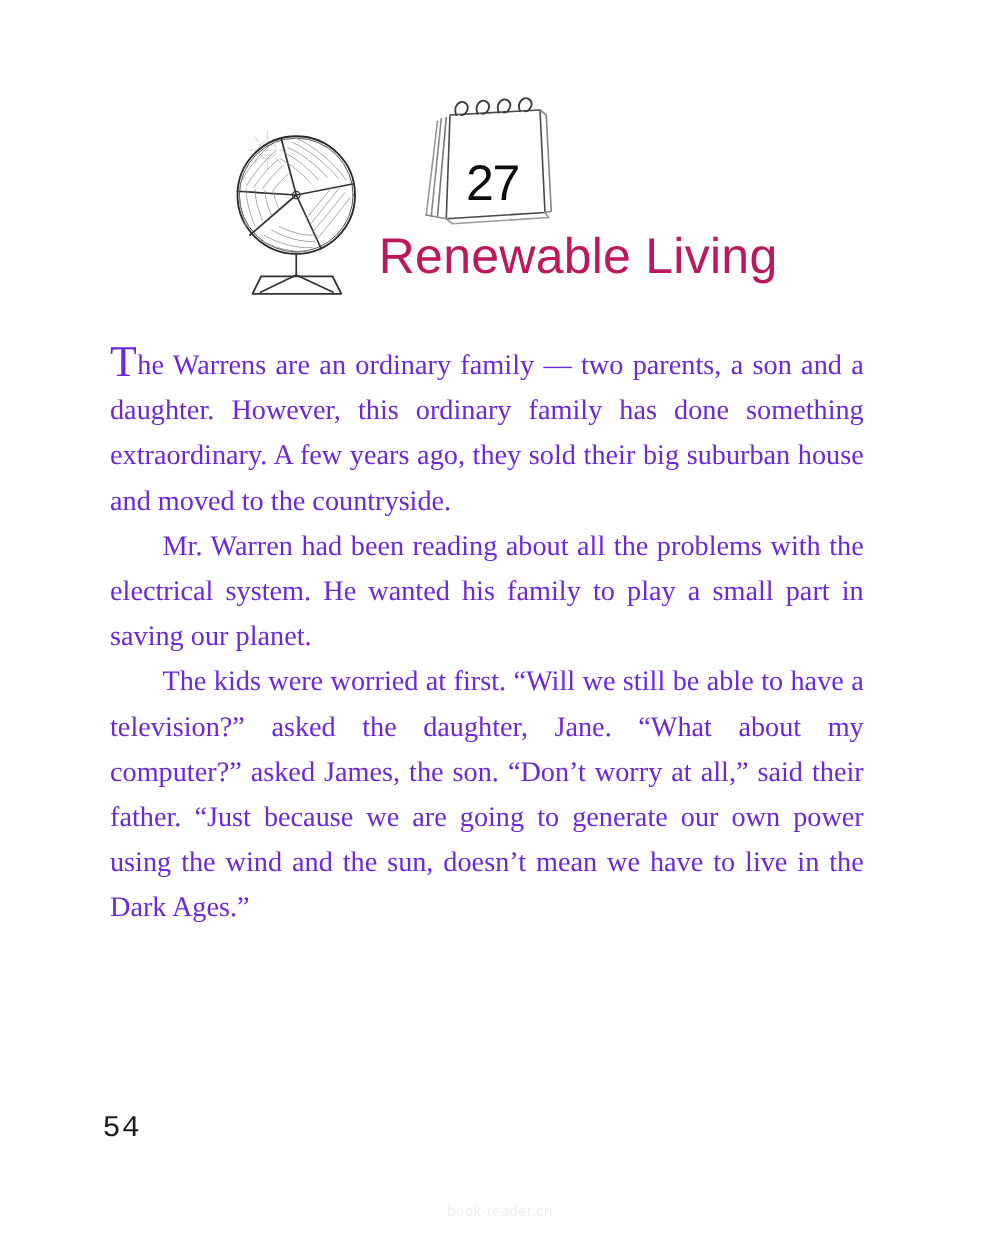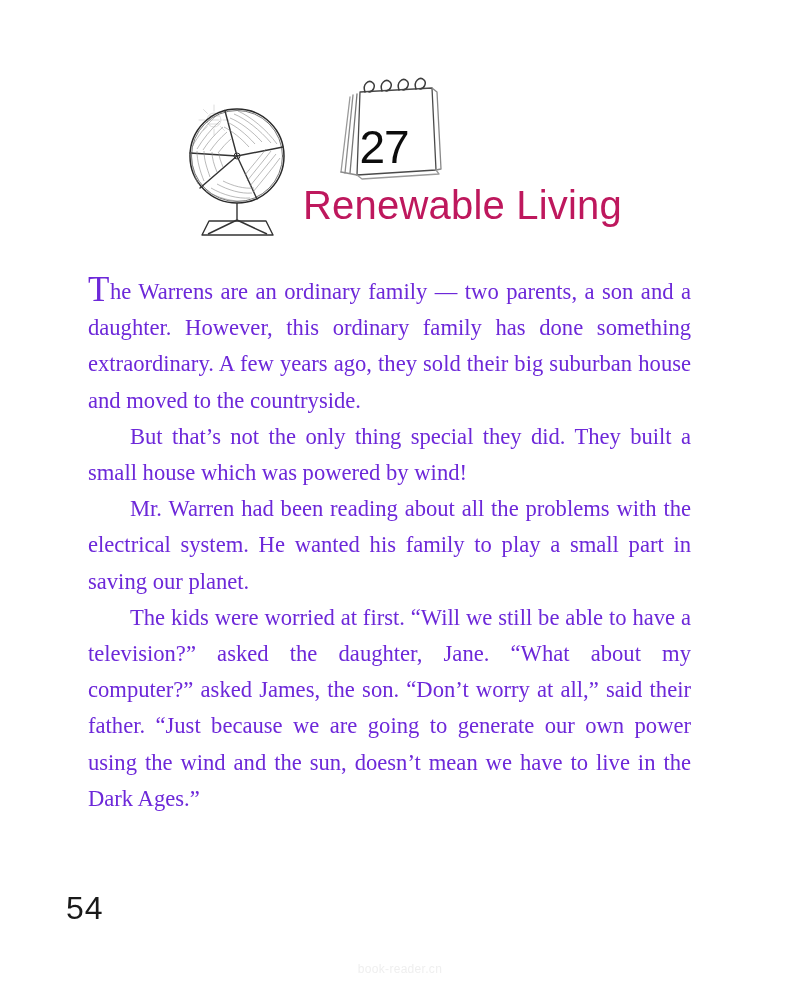--- a/index.html
+++ b/index.html
@@ -52,32 +52,32 @@
   .calendar-illustration {
     position: absolute;
     left: 324px;
     top: 74px;
     width: 126px;
     height: 116px;
   }
 
   .calendar-number {
     position: absolute;
-    left: 308px;
+    left: 318px;
     top: 74px;
     width: 126px;
     height: 116px;
     display: flex;
     align-items: center;
     justify-content: center;
     padding-left: 26px;
     padding-top: 30px;
     box-sizing: border-box;
     font-family: "Liberation Sans", sans-serif;
-    font-size: 46px;
+    font-size: 40px;
     font-weight: 400;
     color: #0d0d0d;
     letter-spacing: -1px;
     pointer-events: none;
   }
 
   .chapter-title {
     position: absolute;
     left: 303px;
     top: 183px;
@@ -119,24 +119,24 @@
     line-height: 0.8;
     vertical-align: baseline;
     position: relative;
     top: 2px;
     letter-spacing: 0.5px;
   }
 
   
   .page-number {
     position: absolute;
-    left: 66px;
+    left: 82px;
     top: 890px;
-    font-family: Liberation Sans, sans-serif;
-    font-size: 32px;
+    font-family: Liberation Mono, monospace;
+    font-size: 24px;
     color: #1a1a1a;
     letter-spacing: 1px;
   }
 
   .watermark {
     position: absolute;
     left: 0;
     top: 962px;
     width: 800px;
     text-align: center;
@@ -249,21 +249,20 @@
 
     <div class="calendar-number">27</div>
 
     <div class="chapter-title">Renewable Living</div>
   </div>
 
   <div class="body-text">
 
     <p class="para first"><span class="dropcap">T</span><span>he Warrens are an ordinary family — two parents, a son and a daughter. However, this ordinary family has done something extraordinary. A few years ago, they sold their big suburban house and moved to the countryside.</span></p>
 
-    <p class="para">But that’s not the only thing special they did. They built a small house which was powered by wind!</p>
 
     <p class="para">Mr. Warren had been reading about all the problems with the electrical system. He wanted his family to play a small part in saving our planet.</p>
 
 
     <p class="para">The kids were worried at first. “Will we still be able to have a television?” asked the daughter, Jane. “What about my computer?” asked James, the son. “Don’t worry at all,” said their father. “Just because we are going to generate our own power using the wind and the sun, doesn’t mean we have to live in the Dark Ages.”</p>
 
   </div>
 
   <div class="page-number">54</div>
 

